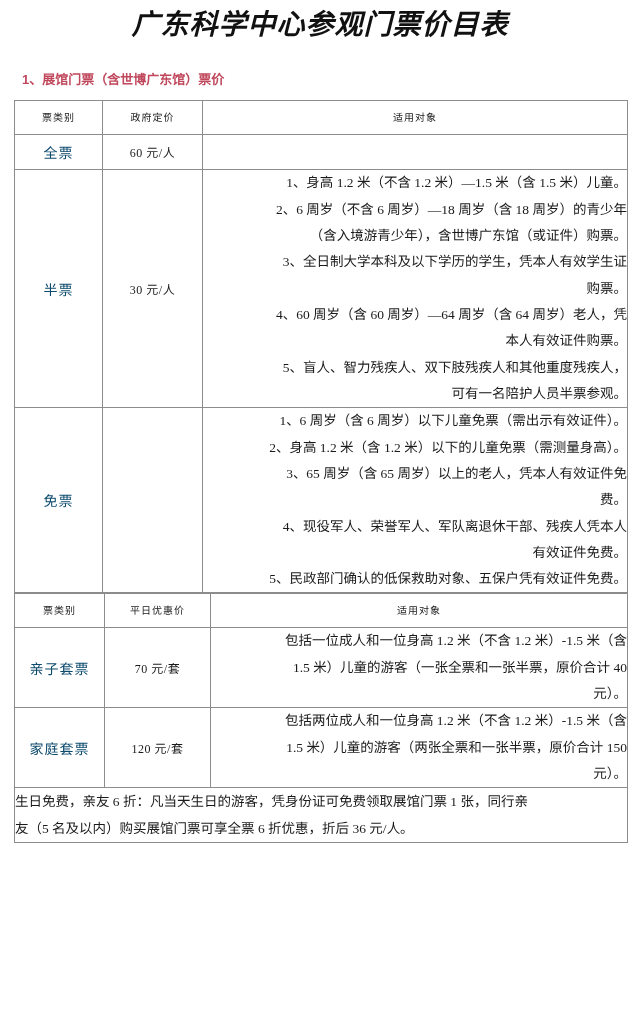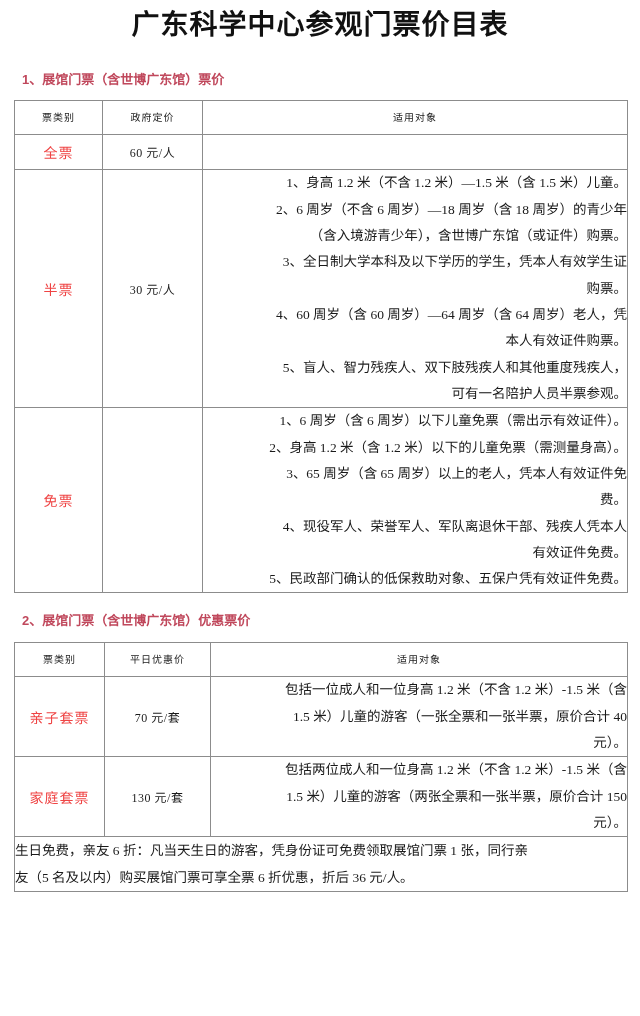--- a/index.html
+++ b/index.html
@@ -30,20 +30,21 @@
     font-family: "Liberation Sans", "DejaVu Sans", sans-serif;
     font-weight: bold;
     font-size: 28px;
     letter-spacing: 1px;
     line-height: 1.2;
     color: #111;
     padding-top: 8px;
     padding-bottom: 2px;
     margin: 0;
     white-space: nowrap;
+    font-style: italic;
   }
 
   
   .section-heading {
     font-family: "Liberation Sans", "DejaVu Sans", sans-serif;
     font-weight: bold;
     font-size: 13px;
     color: #c0485c;
     margin: 8px;
     padding: 0 0 4px 14px;
@@ -84,21 +85,21 @@
     font-size: 10px;
     height: 33px;
     line-height: 33px;
     letter-spacing: 1px;
     color: #1a1a1a;
   }
   .type-cell {
     text-align: center;
     font-size: 14px;
     letter-spacing: 1px;
-    color: #ef4444;
+    color: #0c4a6e;
   }
   .price-cell {
     text-align: center;
     font-size: 12px;
     letter-spacing: 0.5px;
     color: #1a1a1a;
   }
   .desc-cell {
     padding: 6px 8px 6px 10px;
     font-size: 13.5px;
@@ -177,21 +178,20 @@
             <span class="line">3、65 周岁（含 65 周岁）以上的老人，凭本人有效证件免</span>
             <span class="line">费。</span>
             <span class="line">4、现役军人、荣誉军人、军队离退休干部、残疾人凭本人</span>
             <span class="line">有效证件免费。</span>
             <span class="line">5、民政部门确认的低保救助对象、五保户凭有效证件免费。</span>
           </td>
       </tr>
     </tbody>
   </table>
 
-  <div class="section-heading" id="sec2-heading">2、展馆门票（含世博广东馆）优惠票价</div>
 
   <table class="pricetable" id="table-discount">
     <colgroup>
       <col class="c-type">
         <col class="c-price">
         <col class="c-desc">
     </colgroup>
     <tbody>
       <tr>
         <th class="hdr-cell">票类别</th>
@@ -204,21 +204,21 @@
         <td class="price-cell">70 元/套</td>
         <td class="desc-cell">
             <span class="line">包括一位成人和一位身高 1.2 米（不含 1.2 米）-1.5 米（含</span>
             <span class="line">1.5 米）儿童的游客（一张全票和一张半票，原价合计 40</span>
             <span class="line">元）。</span>
           </td>
       </tr>
 
       <tr>
         <td class="type-cell">家庭套票</td>
-        <td class="price-cell">130 元/套</td>
+        <td class="price-cell">120 元/套</td>
         <td class="desc-cell">
             <span class="line">包括两位成人和一位身高 1.2 米（不含 1.2 米）-1.5 米（含</span>
             <span class="line">1.5 米）儿童的游客（两张全票和一张半票，原价合计 150</span>
             <span class="line">元）。</span>
           </td>
       </tr>
 
       <tr>
         <td class="note-cell" colspan="3">
             <span class="line">生日免费，亲友 6 折：凡当天生日的游客，凭身份证可免费领取展馆门票 1 张，同行亲</span>

